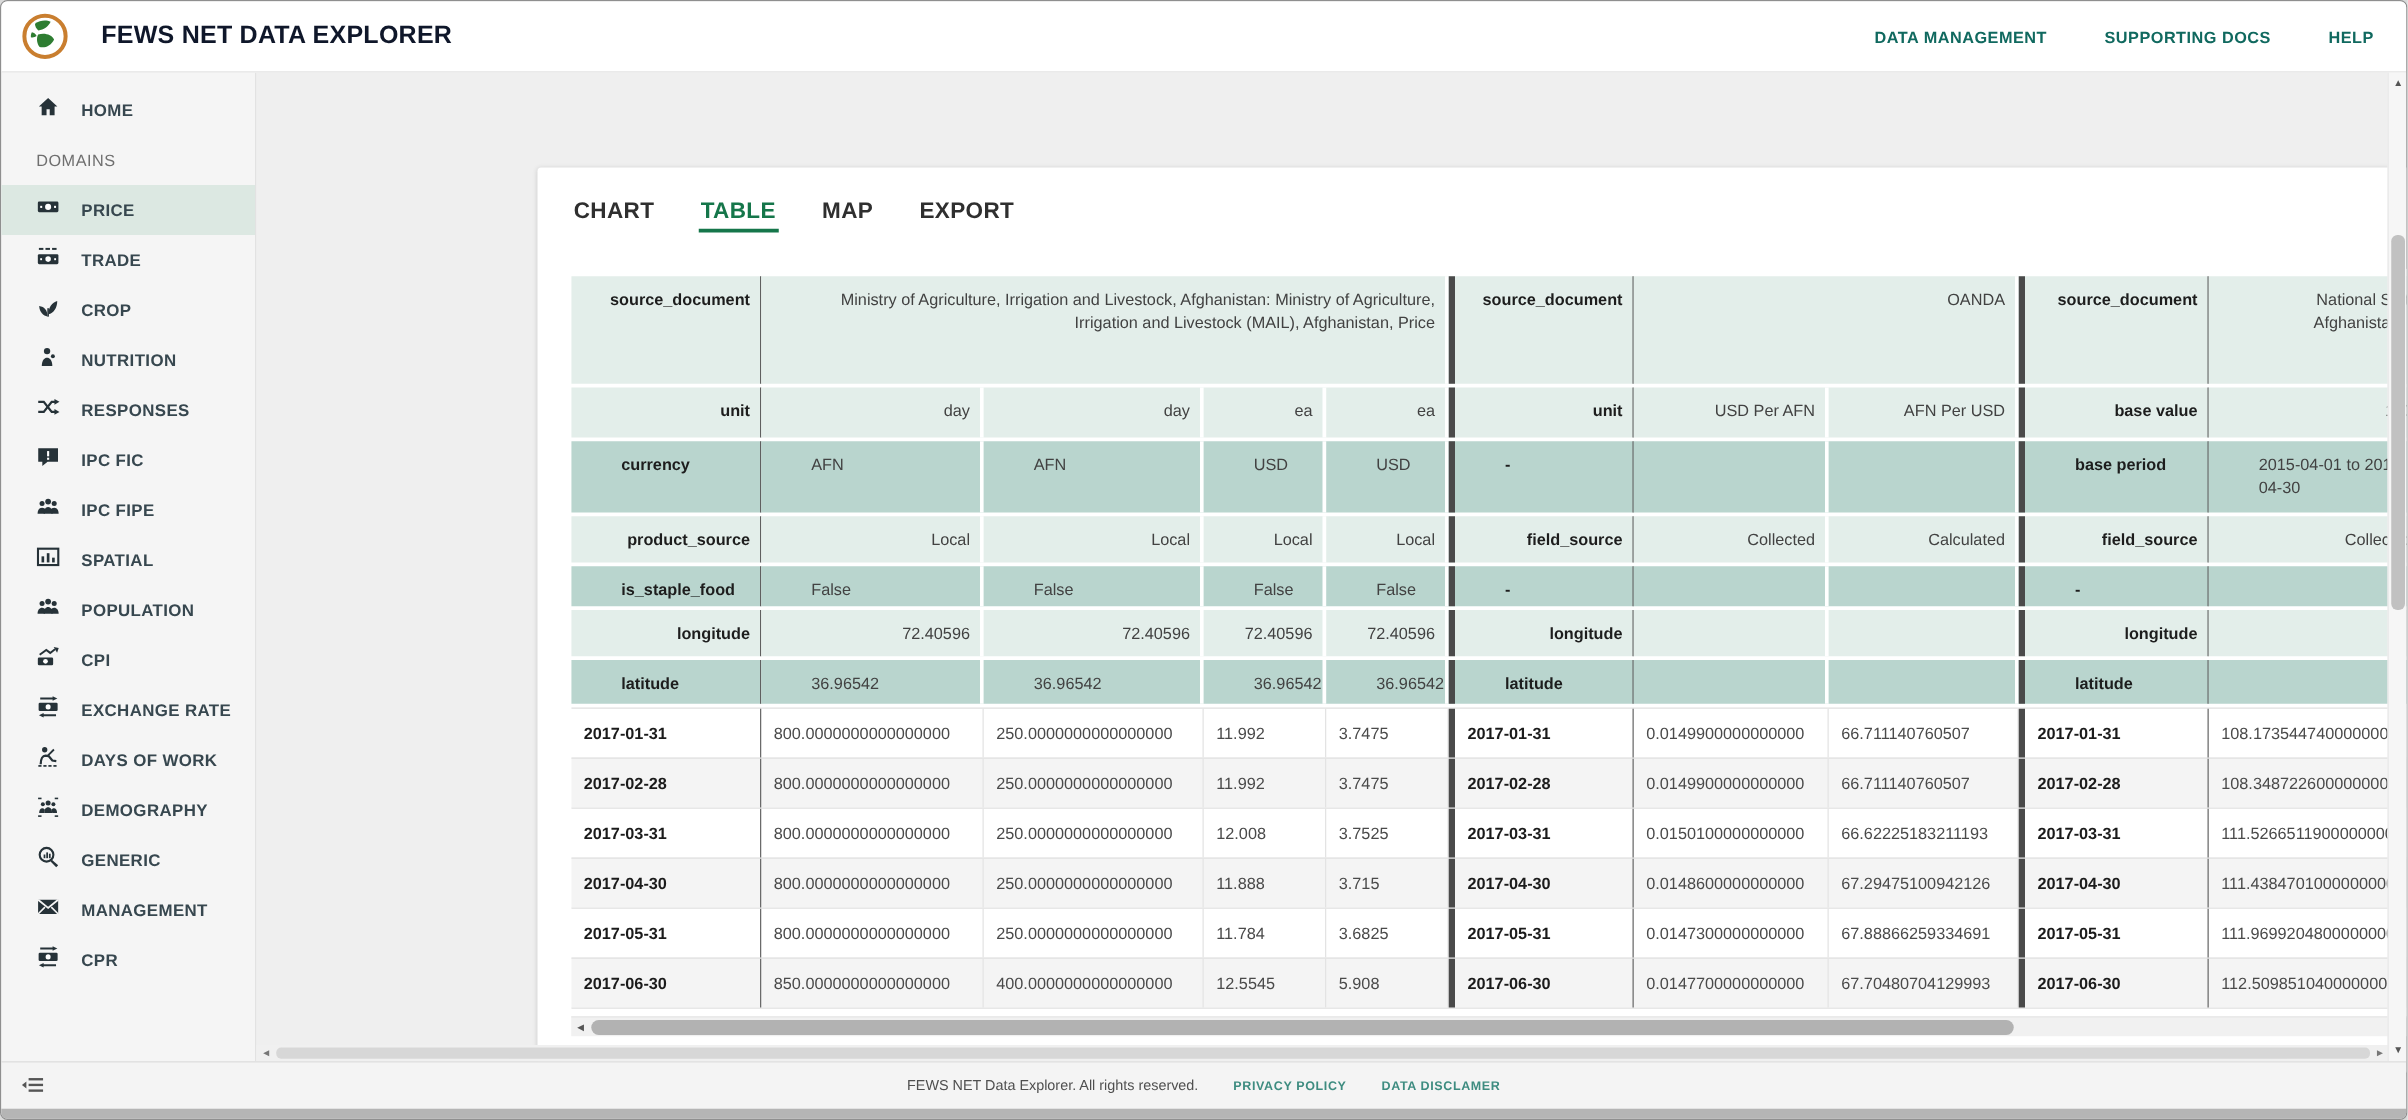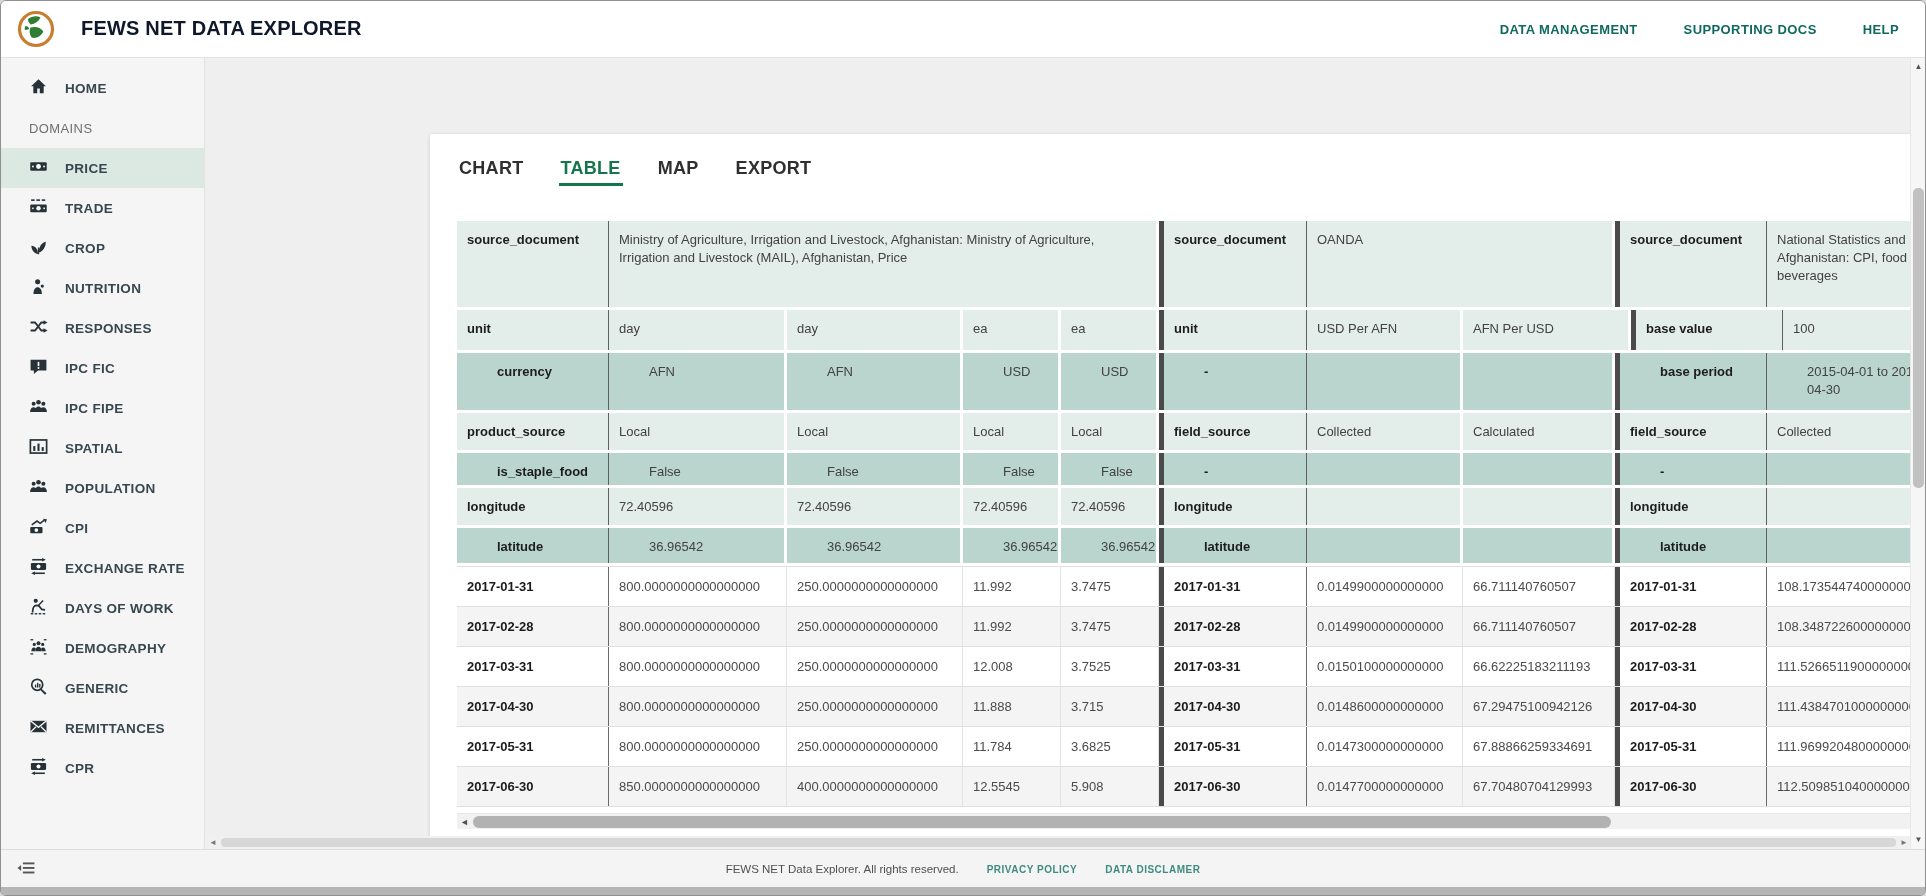--- a/index.html
+++ b/index.html
@@ -30,21 +30,21 @@
   .tab.active::after { content:""; position:absolute; left:0; right:0; bottom:14px; height:3px; background:#15764a; }
 
   
   .tview { position:absolute; left:27px; top:81px; width:1649px; height:598px; overflow:hidden; background:#fff; }
   .tinner { width:1634px; }
   .trow { display:flex; }
   .sliver { background:#fff; }
   .mrow { border-bottom:3px solid #fff; }
   .mc { padding:10px 8px 0 10px; font-size:13px; color:#424242; line-height:1.4; border-right:3px solid #fff; overflow:hidden; }
   .mc.lab { font-weight:700; color:#1d1d1d; border-right:1px solid #5f5f5f; }
-  .sh-l { background:#e3eeea; }
+  .sh-l { background:#e3eeea;text-align:right; }
   .sh-d { background:#b9d5ce;padding-left:40px; }
   .gsep { border-left:5px solid #4a4a4a; }
   .drow { background:#fff; border-top:1px solid #e0e0e0; }
   .drow.alt { background:#f4f4f4; }
   .dc { padding:12px 8px 0 10px; font-size:13px; color:#4a4a4a; border-right:1px solid #e3e3e3; overflow:hidden; white-space:nowrap; }
   .dc.dlab { font-weight:700; color:#1b1b1b; border-right:1px solid #6a6a6a; }
   .partrow { background:#fff; border-top:1px solid #e0e0e0; }
   .sb-arr { position:absolute; left:0; width:15px; text-align:center; font-size:8px; color:#555; cursor:pointer; line-height:10px; }
   .sb-arr.up { top:4px; } .sb-arr.dn { bottom:4px; }
   .hsb { position:absolute; left:27px; top:679px; width:1649px; height:16px; background:#f1f1f1; border-top:1px solid #e6e6e6; }
@@ -286,21 +286,21 @@
       <div class="side-item">
         <span><svg class="ic" viewBox="0 0 18 18" aria-hidden="true">
             <use href="#i-magnifier-chart"></use>
           </svg></span>
         <span class="side-label">GENERIC</span>
       </div>
       <div class="side-item">
         <span><svg class="ic" viewBox="0 0 18 18" aria-hidden="true">
             <use href="#i-envelope"></use>
           </svg></span>
-        <span class="side-label">REMITTANCES</span>
+        <span class="side-label">MANAGEMENT</span>
       </div>
       <div class="side-item">
         <span><svg class="ic" viewBox="0 0 18 18" aria-hidden="true">
             <use href="#i-banknote-arrows"></use>
           </svg></span>
         <span class="side-label">CPR</span>
       </div>
     </div>
 
   <div class="main">
@@ -328,21 +328,21 @@
               </div>
             </div>
             <div class="trow mrow" style="height: 43px;">
               <div class="mc lab sh-l" style="width: 152px;">unit</div>
               <div class="mc sh-l" style="width: 178px;">day</div>
               <div class="mc sh-l" style="width: 176px;">day</div>
               <div class="mc sh-l" style="width: 98px;">ea</div>
               <div class="mc sh-l" style="width: 98px;">ea</div>
               <div class="mc lab sh-l gsep" style="width: 148px;">unit</div>
               <div class="mc sh-l" style="width: 156px;">USD Per AFN</div>
-              <div class="mc sh-l" style="width: 168px;">AFN Per USD</div>
+              <div class="mc sh-l" style="width: 152px;">AFN Per USD</div>
               <div class="mc lab sh-l gsep" style="width: 152px;">base value</div>
               <div class="mc sh-l" style="width: 174px;">100</div>
             </div>
             <div class="trow mrow" style="height: 60px;">
               <div class="mc lab sh-d" style="width: 152px;">currency</div>
               <div class="mc sh-d" style="width: 178px;">AFN</div>
               <div class="mc sh-d" style="width: 176px;">AFN</div>
               <div class="mc sh-d" style="width: 98px;">USD</div>
               <div class="mc sh-d" style="width: 98px;">USD</div>
               <div class="mc lab sh-d gsep" style="width: 148px;">-</div>

